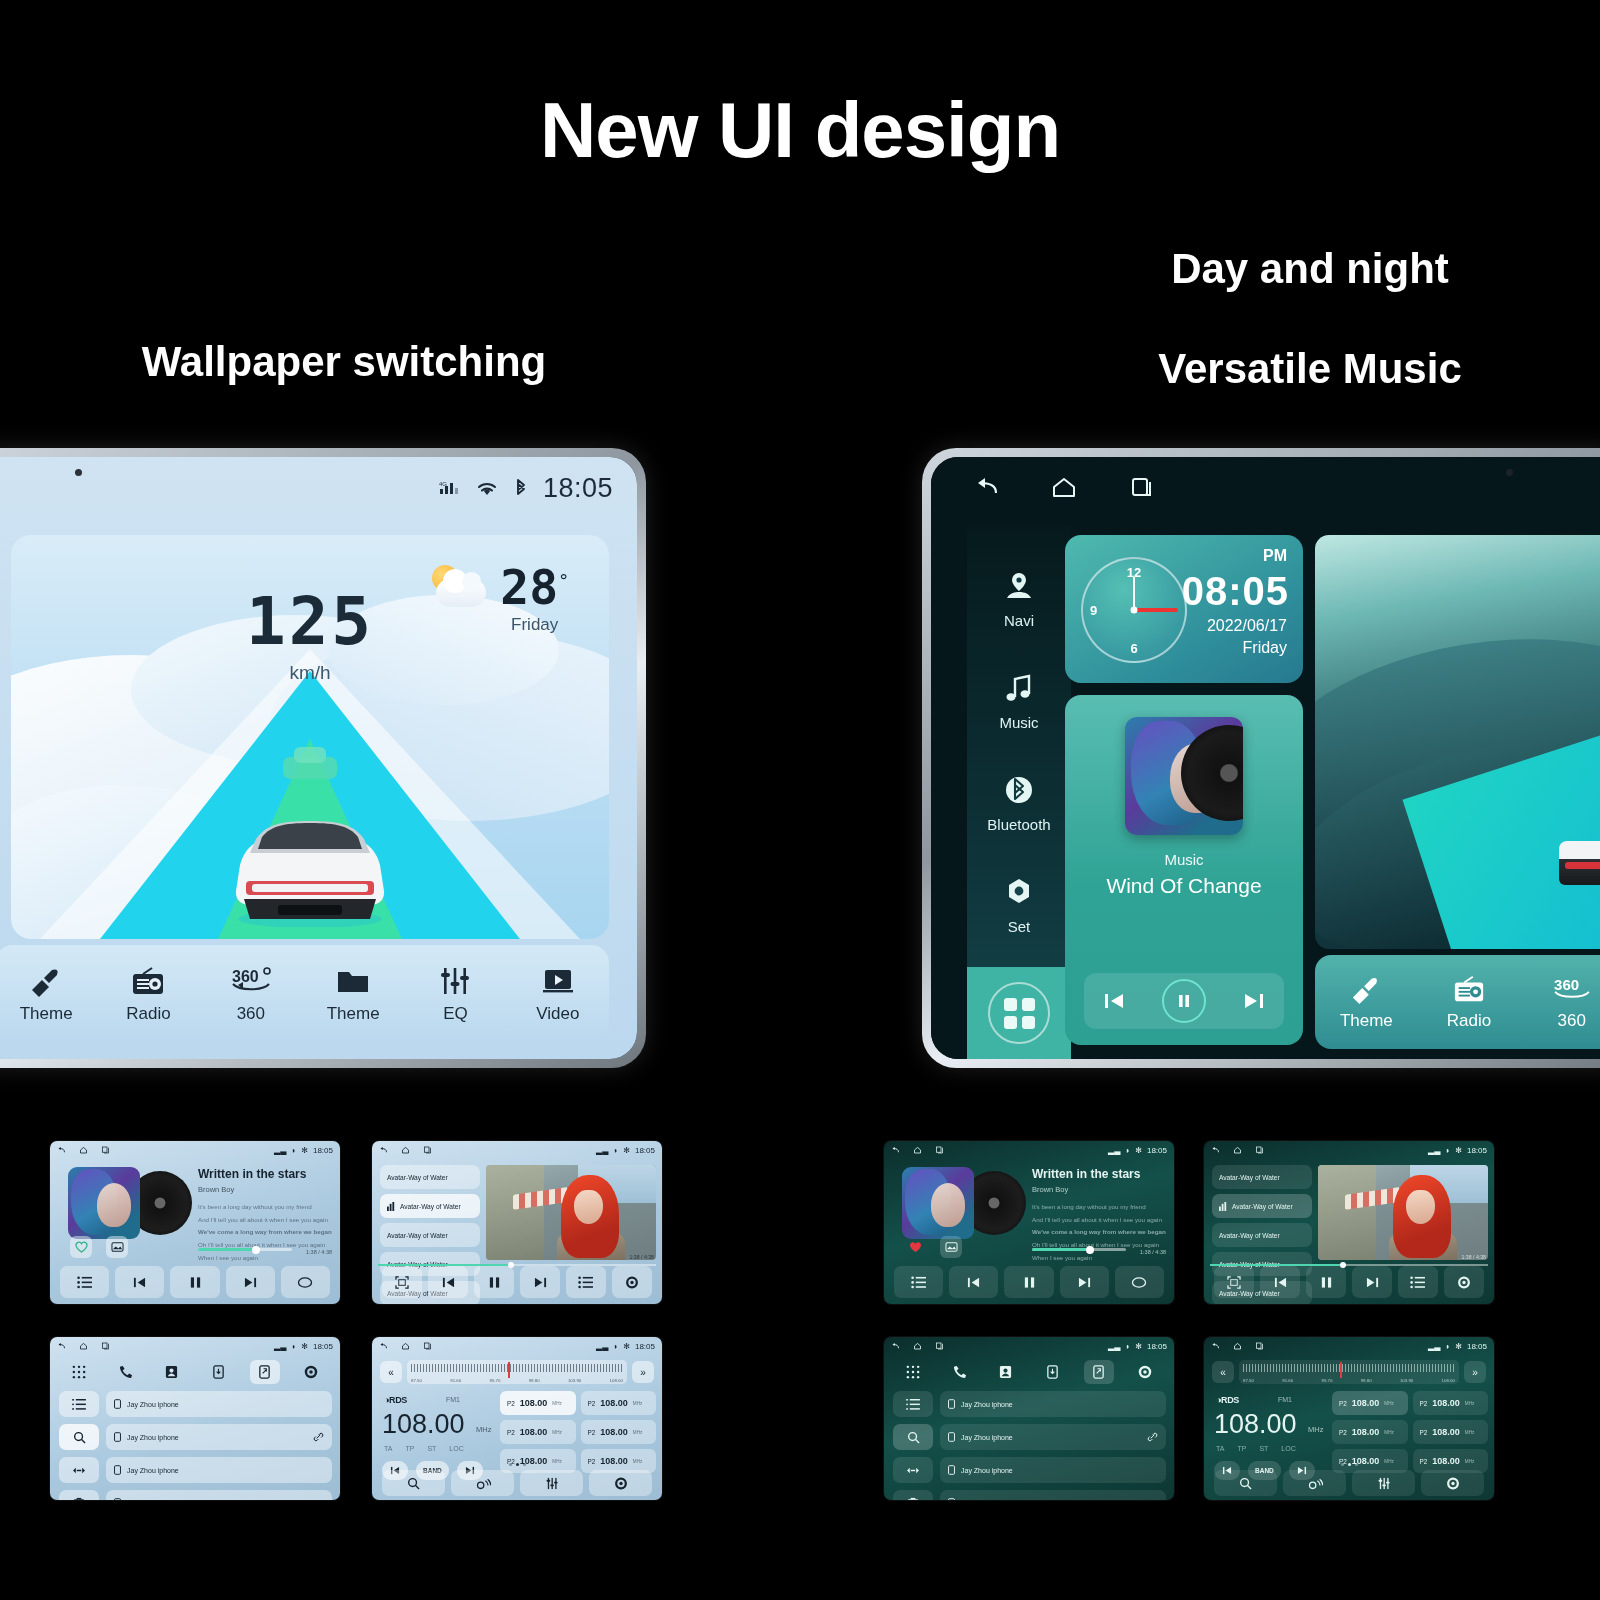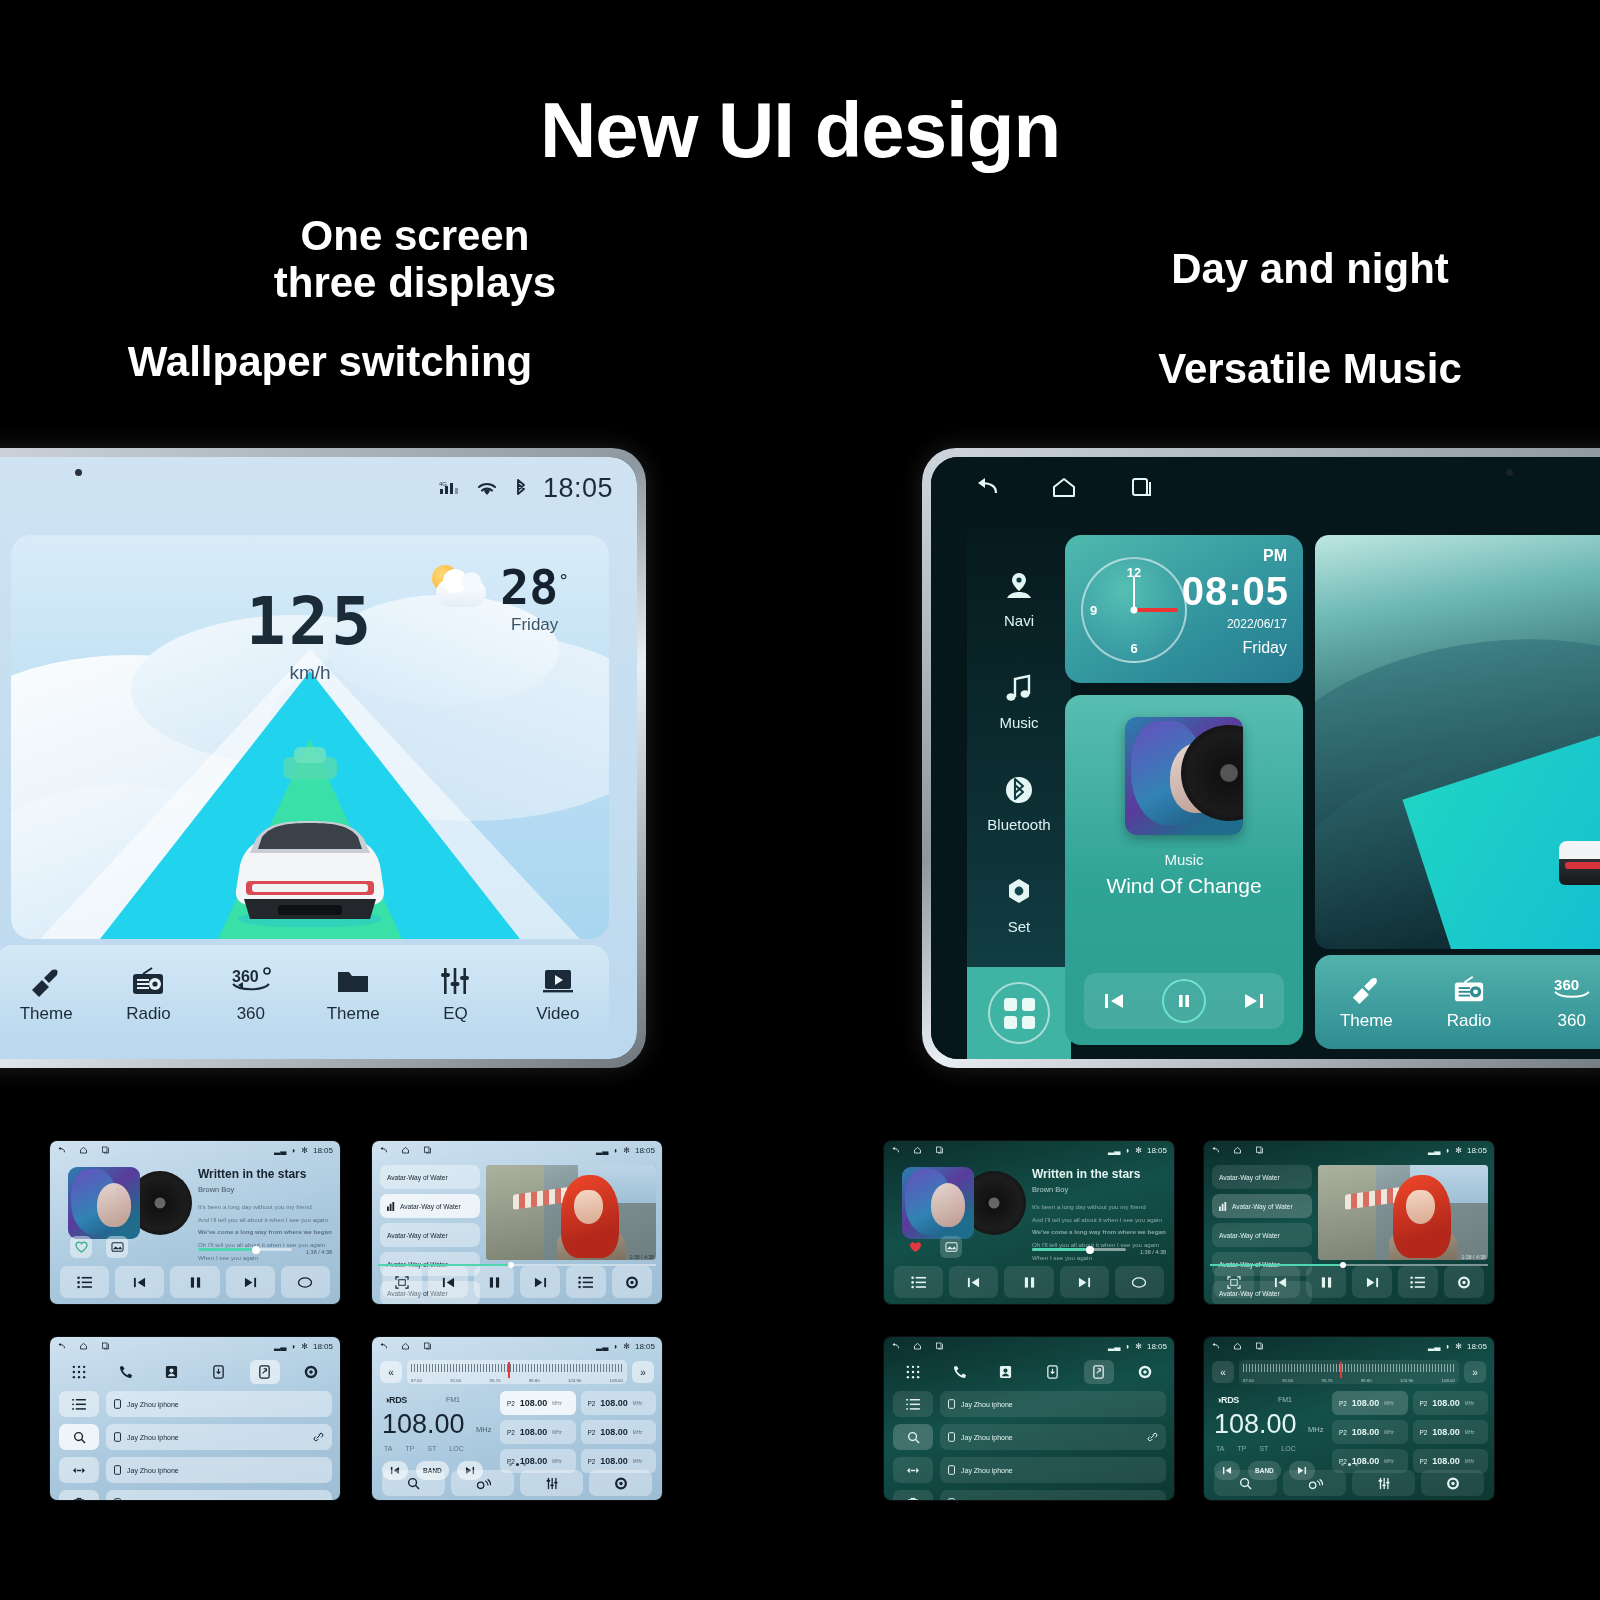--- a/index.html
+++ b/index.html
@@ -6,21 +6,21 @@
   html,body { width:1600px; height:1600px; background:#000; overflow:hidden;
     font-family:"Liberation Sans", sans-serif; }
   .stage { position:relative; width:1600px; height:1600px; background:#000; }
 
   
   .h-main { position:absolute; left:0; top:85px; width:1600px; text-align:center;
      color:#fff; font-size:78px; font-weight:700; letter-spacing:-1px;
      font-family:"Liberation Sans", sans-serif; }
   .h-l1 { position:absolute; left:175px; top:212px; width:480px; text-align:center;
      color:#fff; font-size:42px; font-weight:700; line-height:1.12; }
-  .h-l2 { position:absolute; left:95px; top:338px; width:470px; text-align:center;
+  .h-l2 { position:absolute; left:109px; top:338px; width:470px; text-align:center;
      color:#fff; font-size:42px; font-weight:700; }
   .h-r1 { position:absolute; left:1090px; top:245px; width:440px; text-align:center;
      color:#fff; font-size:42px; font-weight:700; }
   .h-r2 { position:absolute; left:1090px; top:345px; width:440px; text-align:center;
      color:#fff; font-size:42px; font-weight:700; }
 
   
   .tablet { position:absolute; border-radius:34px; overflow:hidden;
      background:linear-gradient(150deg,#cfd6dd,#8e979f 40%,#e8eef3 60%,#6e767d);
      box-shadow:0 0 24px rgba(255,255,255,.12); }
@@ -115,21 +115,21 @@
   .analog .n9 { left:7px; top:50%; transform:translateY(-50%); }
   .analog .hand-m { position:absolute; left:50%; top:18px; width:2px; height:35px;
      background:#fff; transform:translateX(-50%); }
   .analog .hand-h { position:absolute; left:50%; top:50%; width:44px; height:4px;
      background:#e33; transform:translateY(-50%); border-radius:2px; }
   .analog .pin { position:absolute; left:50%; top:50%; width:7px; height:7px;
      background:#fff; border-radius:50%; transform:translate(-50%,-50%); }
   .ck-pm { position:absolute; right:16px; top:12px; font-size:16px; font-weight:600; }
   .ck-time { position:absolute; right:14px; top:34px; font-size:40px; font-weight:700;
      letter-spacing:1px; }
-  .ck-date { position:absolute; right:16px; top:82px; font-size:12px; text-align:right; }
+  .ck-date { position:absolute; right:16px; top:82px; font-size:16px; text-align:right; }
   .ck-day { position:absolute; right:16px; top:104px; font-size:16px; text-align:right; }
 
   .rt-music { position:absolute; left:134px; top:238px; width:238px; bottom:14px;
      border-radius:16px; overflow:hidden;
      background:linear-gradient(180deg,#59bdb2,#2fa395 55%,#2d9f93); color:#fff;
      display:flex; flex-direction:column; align-items:center; padding-top:22px; }
   .album { position:relative; width:118px; height:118px; border-radius:12px;
      background:linear-gradient(140deg,#2b7fae,#5a3b9c 45%,#1f6c8c 80%);
      overflow:hidden; box-shadow:0 4px 12px rgba(0,0,0,.3); }
   .album .face { position:absolute; left:38%; top:22%; width:54px; height:70px;
@@ -308,22 +308,20 @@
      justify-content:center; gap:4px; }
   .dots i { width:3px; height:3px; border-radius:50%; background:currentColor; opacity:.4; }
   .dots i.on { opacity:.95; }
 </style>
 </head>
 <body>
 
 <div class="stage">
 
   <div class="h-main">New UI design</div>
-  <div class="h-l1" style="white-space:pre-line">One screen
-three displays</div>
   <div class="h-l2">Wallpaper switching</div>
   <div class="h-r1">Day and night</div>
   <div class="h-r2">Versatile Music</div>
 
   <div class="tablet" id="tablet-left">
     <div class="inner">
       <div class="lt-screen">
         <div class="bezel-cam" style="left:110px"></div>
 
         <div class="lt-status">

